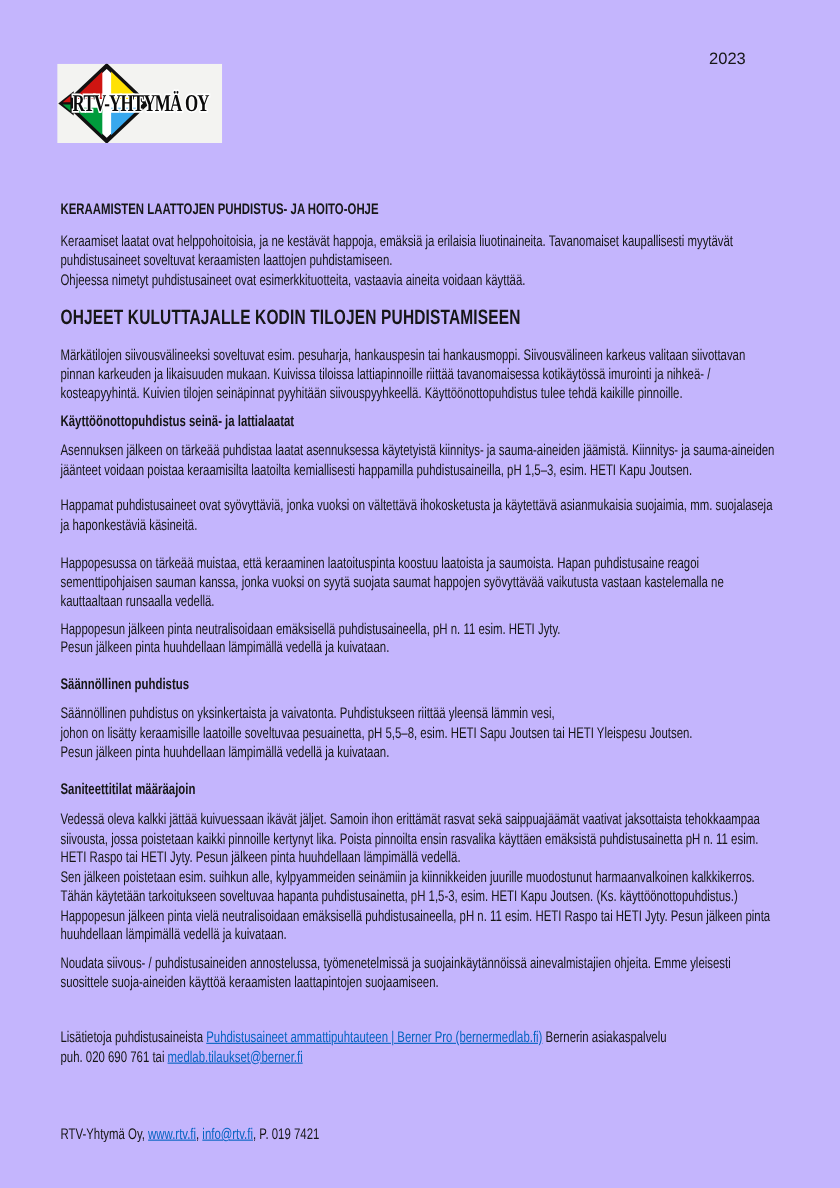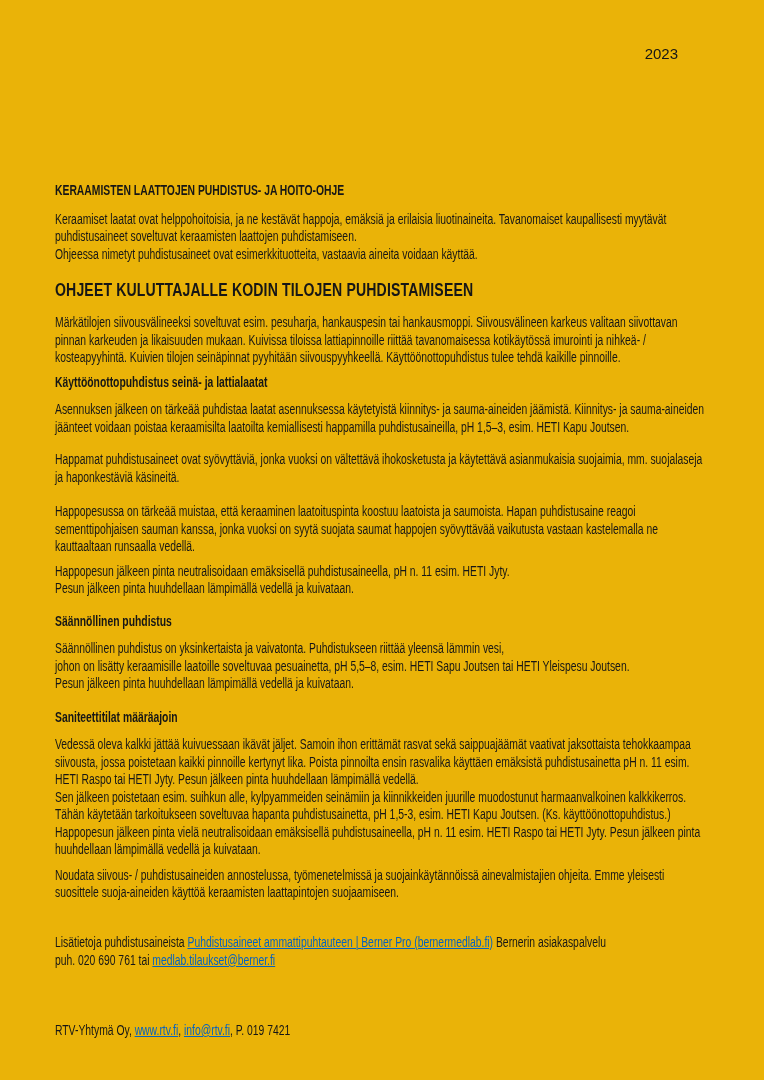--- a/index.html
+++ b/index.html
@@ -1,21 +1,21 @@
 <!DOCTYPE html>
 <html lang="fi"><head>
 <meta charset="utf-8">
 <style>
   html,body { margin:0; padding:0; background:#e8e8e8; }
   .page {
     position: relative;
     width: 764px;
     height: 1080px;
     margin: 0 auto;
-    background: #eab308;
+    background: #c4b5fd;
     overflow: hidden;
     font-family: "Liberation Sans", sans-serif;
     color: #161616;
   }
   .year {
     position: absolute;
     top: 45px;
     right: 86px;
     font-size: 15px;
     color: #161616;
@@ -86,20 +86,36 @@
   }
   .seg { white-space: pre-line; }
 </style>
 </head>
 <body>
 
 <div class="page" style="--link-color: #0563C1; color: rgb(22, 22, 22);">
 
   <div class="year">2023</div>
 
+  <div class="logo-wrap">
+    <svg viewBox="0 0 150 72" width="150" height="72">
+      <rect x="0" y="0" width="150" height="72" fill="#f3f3f1"></rect>
+      <polygon points="9,36 45,2 81,36 45,70" fill="#ffffff" stroke-width="4" stroke-linejoin="miter" stroke="#111111"></polygon>
+      <polygon points="15,32 41,7 41,32" fill="#cf1511"></polygon>
+      <polygon points="49,7 75,32 49,32" fill="#ffe104"></polygon>
+      <polygon points="15,40 41,40 41,65" fill="#009c3c"></polygon>
+      <polygon points="49,40 75,40 49,65" fill="#38a8ee"></polygon>
+      <polygon points="1,36 15,25 15,47" fill="#111111"></polygon>
+      <polygon points="5,35 12,29 12,35" fill="#cf1511"></polygon>
+      <polygon points="5,37 12,37 12,43" fill="#009c3c"></polygon>
+      <g transform="translate(14,43) scale(0.70,1)">
+        <text x="0" y="0" font-family="'Liberation Serif', serif" font-weight="bold" font-size="22" letter-spacing="-1" paint-order="stroke" stroke="#ffffff" stroke-width="3" fill="#0a0a0a">RTV-YHTYMÄ OY</text>
+      </g>
+    </svg>
+  </div>
 
   <div class="content">
 
     <h2 class="doc-title">KERAAMISTEN LAATTOJEN PUHDISTUS- JA HOITO-OHJE</h2>
 
     <p class="body-para mt-11">Keraamiset laatat ovat helppohoitoisia, ja ne kestävät happoja, emäksiä ja erilaisia liuotinaineita. Tavanomaiset kaupallisesti myytävät puhdistusaineet soveltuvat keraamisten laattojen puhdistamiseen.
 Ohjeessa nimetyt puhdistusaineet ovat esimerkkituotteita, vastaavia aineita voidaan käyttää.</p>
 
     <h1 class="main-heading mt-15">OHJEET KULUTTAJALLE KODIN TILOJEN PUHDISTAMISEEN</h1>
 

